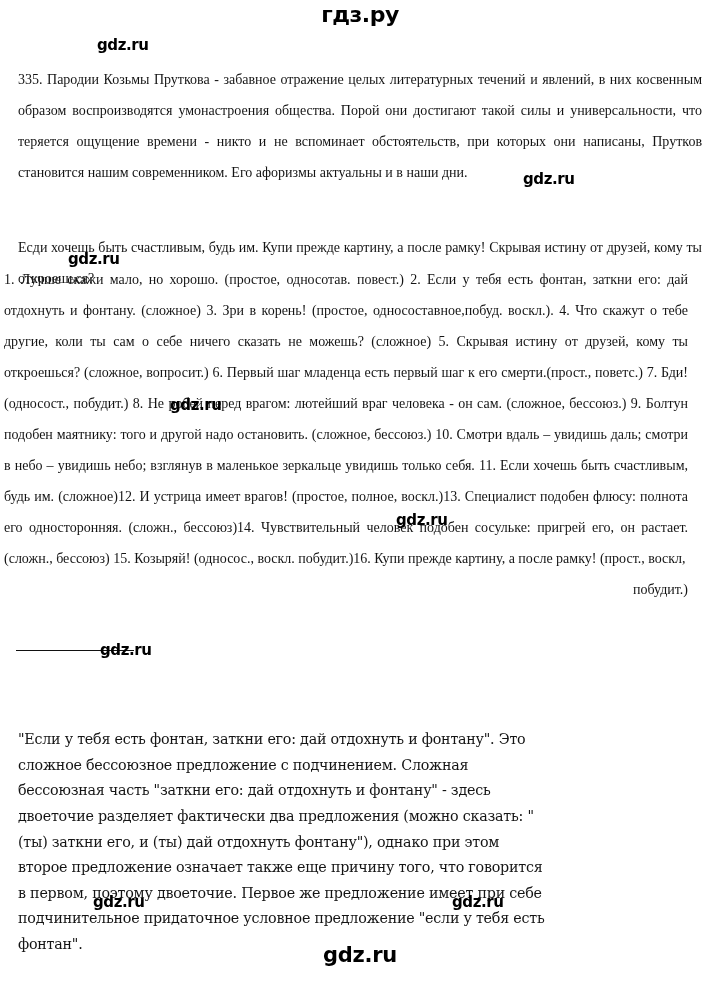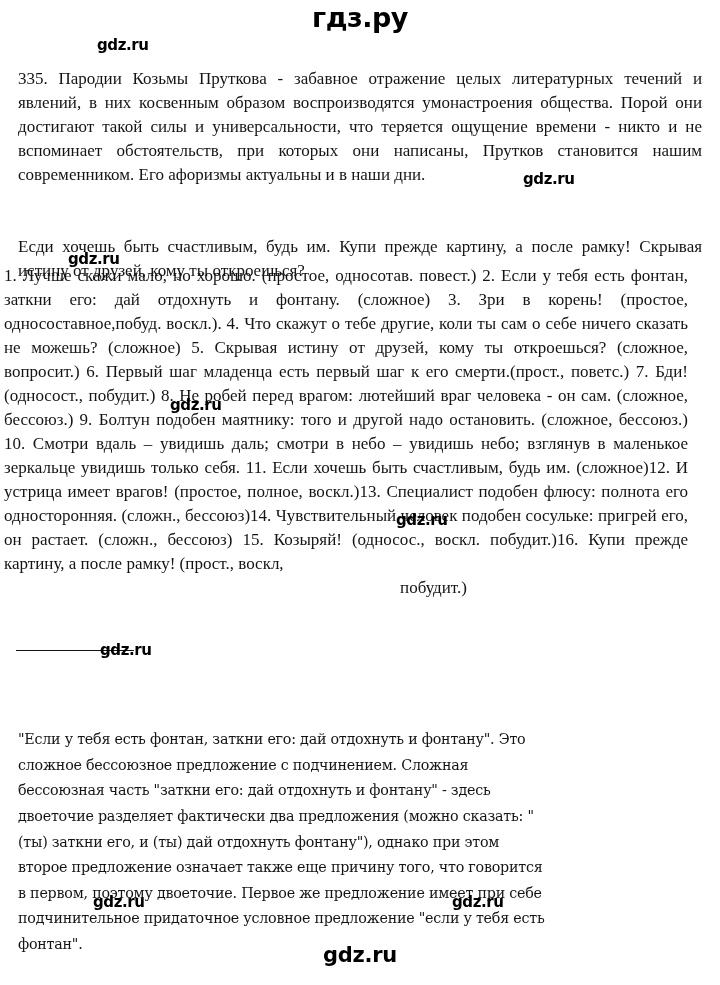--- a/index.html
+++ b/index.html
@@ -18,21 +18,21 @@
 
   
   .brand-header {
     position: absolute;
     top: 2px;
     left: 0;
     width: 720px;
     text-align: center;
     font-family: "DejaVu Sans", "Liberation Sans", sans-serif;
     font-weight: bold;
-    font-size: 27px;
+    font-size: 22px;
     letter-spacing: -0.5px;
     color: #000000;
   }
   .brand-footer {
     position: absolute;
     bottom: 18px;
     left: 0;
     width: 720px;
     text-align: center;
     font-family: "DejaVu Sans", "Liberation Sans", sans-serif;
@@ -46,22 +46,22 @@
   .page {
     position: absolute;
     top: 0;
     left: 0;
     width: 720px;
     height: 985px;
   }
 
   .para {
     position: absolute;
-    font-size: 17px;
-    line-height: 24px;
+    font-size: 14px;
+    line-height: 31px;
     text-align: justify;
     text-justify: inter-word;
     color: #141414;
     -webkit-font-smoothing: none;
   }
   .para.nojust { text-align: left; }
 
   
   #block-intro {
     left: 18px;
@@ -77,21 +77,21 @@
   }
 
   
   #block-answers {
     left: 4px;
     top: 264px;
     width: 684px;
   }
   #block-answers .centered-tail {
     display: block;
-    text-align: center;
+    text-align: right;
     padding-left: 175px;
   }
 
   
   #block-zri {
     left: 18px;
     top: 645px;
     width: 684px;
     text-indent: 170px;
   }

